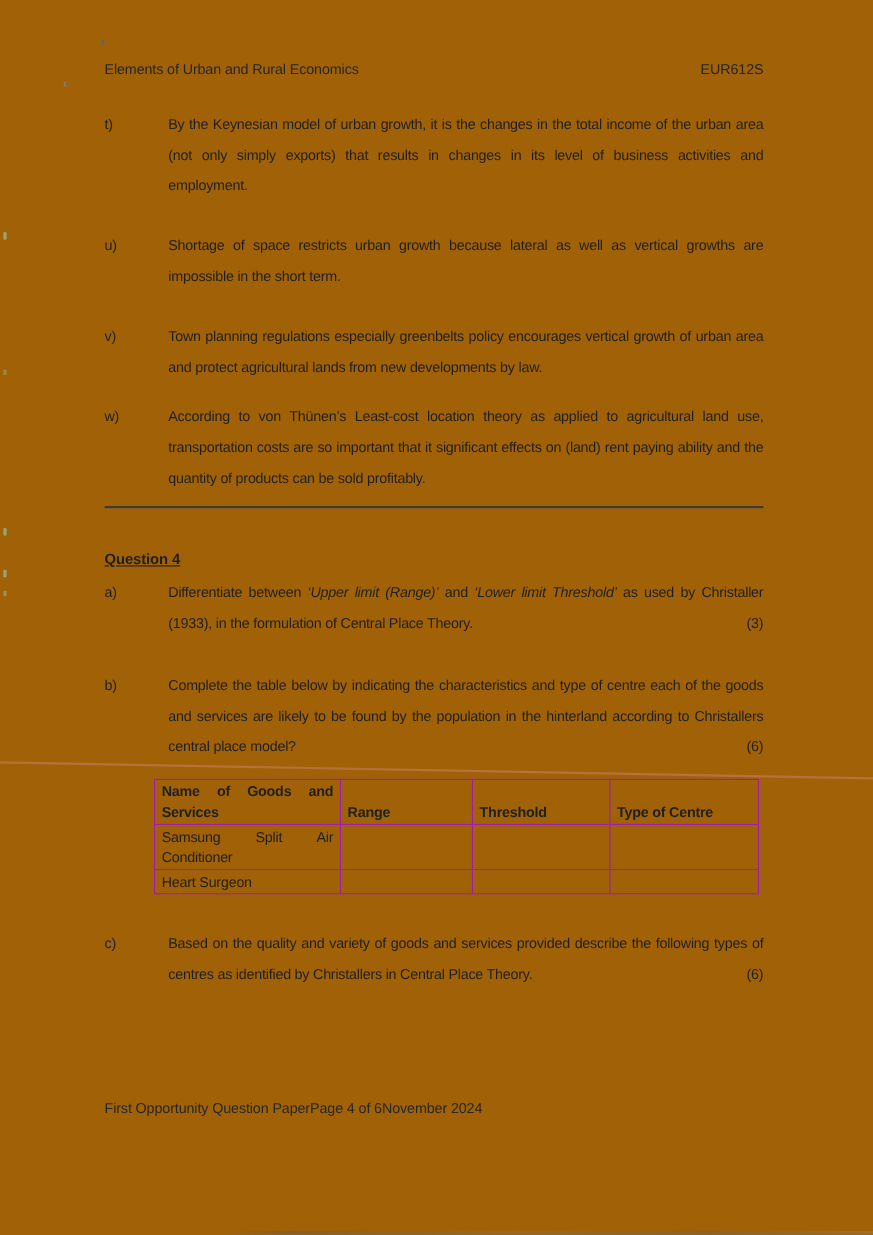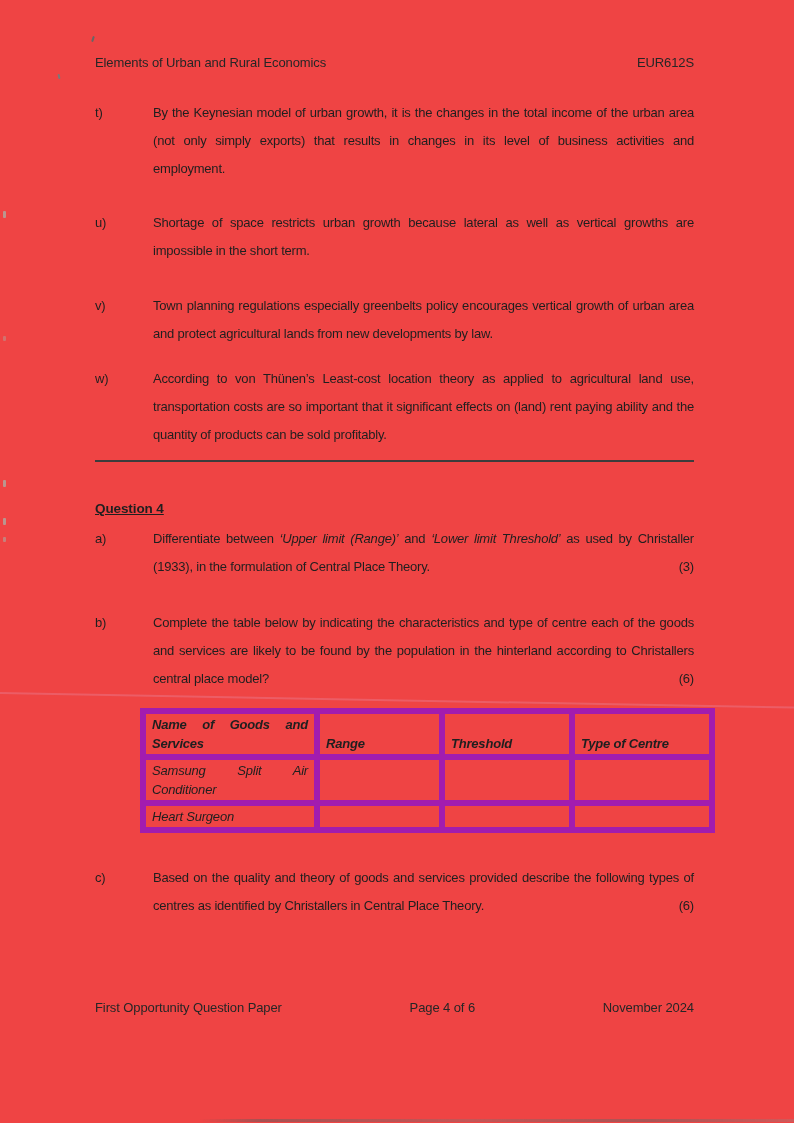--- a/index.html
+++ b/index.html
@@ -1,20 +1,20 @@
 <!DOCTYPE html>
 <html><head>
 <meta charset="utf-8">
 <style>
   html,body { margin:0; padding:0; background:#e8e8e8; }
   .page {
     position:relative;
     width:794px; height:1123px;
     margin:0 auto;
-    background:#ef4444;
+    background:#a16207;
     font-family:"Liberation Sans", sans-serif;
     color:#1f1f1f;
     box-sizing:border-box;
     padding:54px 100px 0 95px;
     overflow:hidden;
   }
   .doc-header {
     display:flex; justify-content:space-between;
     font-size:13px; line-height:17px; letter-spacing:-0.1px;
     color:#262626;
@@ -34,32 +34,32 @@
   .part-a { margin-top:2px; }
   .part-b { margin-top:28px; }
   .part-c { margin-top:31px; }
 
   .goods-table {
     border-collapse:collapse; table-layout:fixed;
     margin:15px 0 0 45px; width:497px;
     font-size:13px; line-height:19px; letter-spacing:-0.2px;
   }
   .goods-table th, .goods-table td {
-    border:6px solid #a21caf;
+    border:1px solid #a21caf;
     padding:1px 6px;
-    text-align:left; vertical-align:top;font-style:italic;
+    text-align:left; vertical-align:top;
   }
   .goods-table th { font-weight:bold; }
   .goods-table .vbottom { vertical-align:bottom; }
   .jfull { text-align:justify; text-align-last:justify; }
   .c1 { width:156px; } .c2 { width:107px; } .c3 { width:112px; } .c4 { width:122px;border-radius:17px; }
 
   .page-footer {
     position:absolute; top:999px; left:95px; right:100px;
-    display:flex; justify-content:space-between;
+    display:flex; justify-content:flex-start;
     font-size:13px; line-height:17px; letter-spacing:-0.1px;
     color:#262626;
   }
 
   
   .speck { position:absolute; background:#666; border-radius:1px; }
   .speck-1 { left:92px; top:36px; width:2px; height:6px; transform:rotate(18deg); }
   .speck-2 { left:58px; top:74px; width:2px; height:5px; transform:rotate(-12deg); background:#7a7a7a; }
   .tealdash { position:absolute; left:3px; width:3px; height:7px; background:#8fd9cc; opacity:0.55; border-radius:1px; }
   .td-1 { top:211px; } .td-2 { top:336px; height:5px; opacity:0.3; }
@@ -149,21 +149,21 @@
       </td>
       <td class="c2"></td>
       <td class="c3"></td>
       <td class="c4"></td>
     </tr>
   </tbody>
     </table>
 
   <div class="item part-c">
     <span class="lbl">c)</span>
-    <div class="txt"><span>Based on the quality and theory of goods and services provided describe the following types of centres as identified by Christallers in Central Place Theory.</span><span class="marks">(6)</span></div>
+    <div class="txt"><span>Based on the quality and variety of goods and services provided describe the following types of centres as identified by Christallers in Central Place Theory.</span><span class="marks">(6)</span></div>
   </div>
 
   <div class="page-footer">
     <span>First Opportunity Question Paper</span>
     <span>Page 4 of 6</span>
     <span>November 2024</span>
   </div>
 
   <div class="speck speck-1"></div>
   <div class="speck speck-2"></div>

